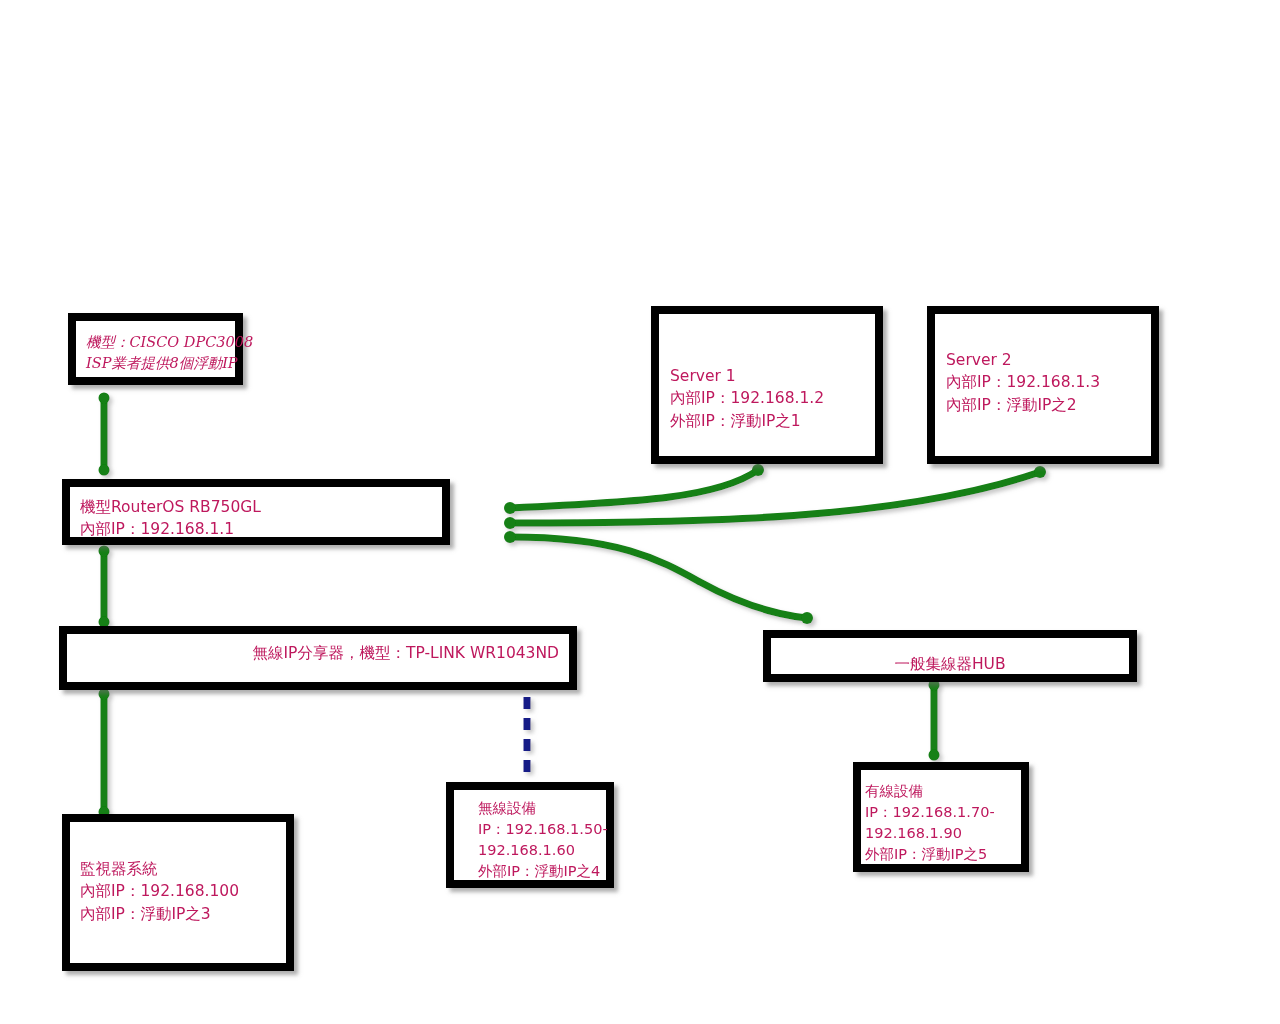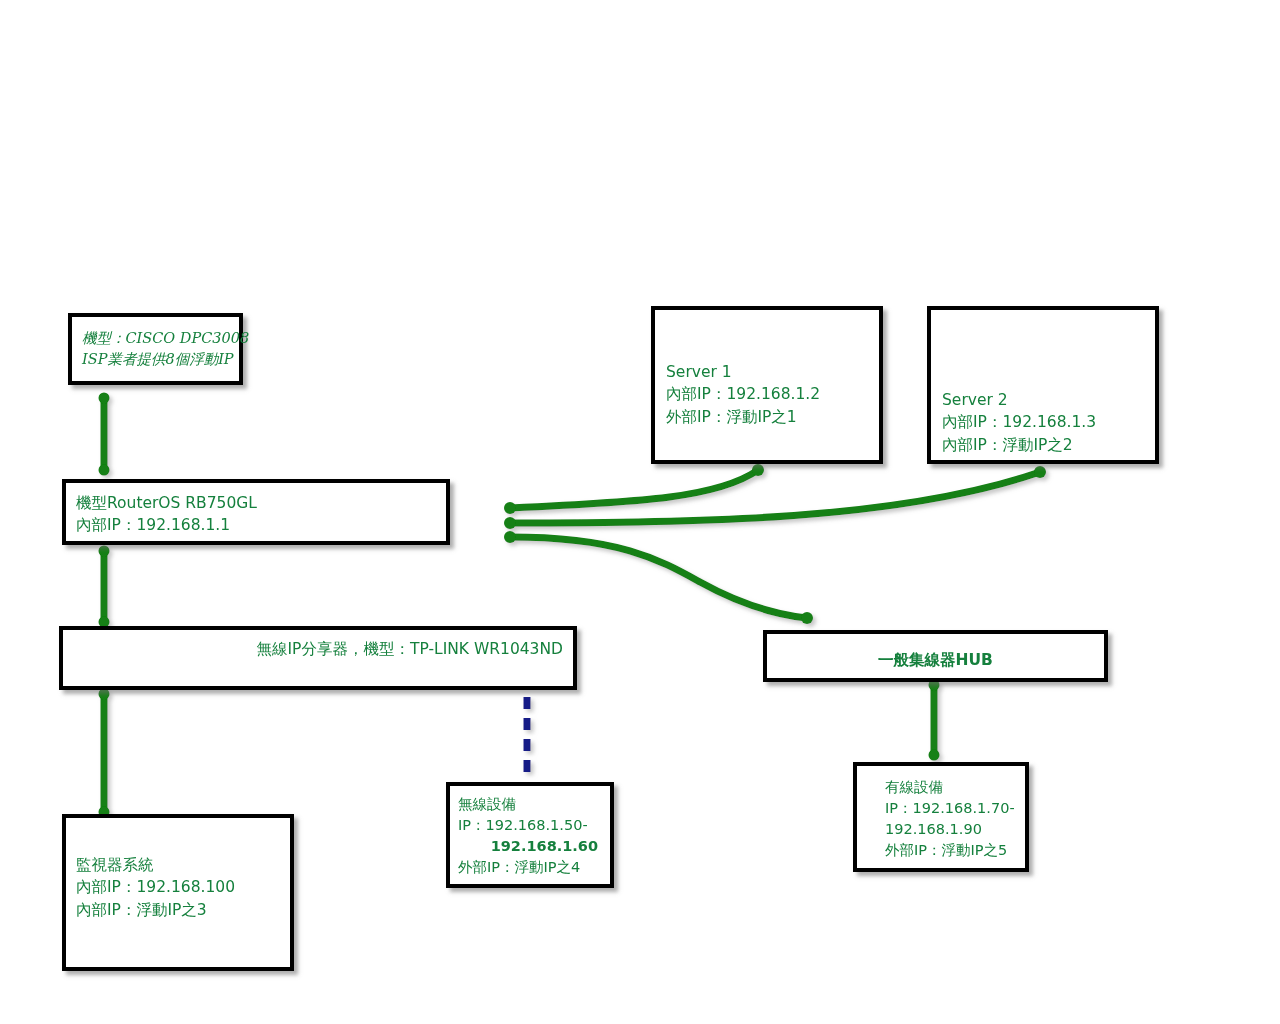--- a/index.html
+++ b/index.html
@@ -28,24 +28,24 @@
     width: 1280px;
     height: 1024px;
     z-index: 1;
     pointer-events: none;
   }
   
   .node {
     position: absolute;
     z-index: 2;
     background: #ffffff;
-    border: 4px solid #000000;
+    border: 8px solid #000000;
     box-sizing: border-box;
     box-shadow: 4px 4px 4px rgba(110,110,110,0.55);
-    color: #15803d;
+    color: #be185d;
   }
   .node .body {
     position: absolute;
     left: 0; right: 0;
     padding: 0 10px;
     box-sizing: border-box;
   }
   .line {
     white-space: pre;
     line-height: 1.45;
@@ -136,57 +136,57 @@
 
   <div class="node plain" style="left:651px; top:306px; width:232px; height:158px;">
     <div class="body left" style="top:35px; padding-left:11px;margin-top:16px;">
       <div class="line">Server 1</div>
       <div class="line">內部IP：192.168.1.2</div>
       <div class="line">外部IP：浮動IP之1</div>
     </div>
   </div>
 
   <div class="node plain" style="left:927px; top:306px; width:232px; height:158px;">
-    <div class="body left" style="top:35px; padding-left:11px;margin-top:44px;">
+    <div class="body left" style="top:35px; padding-left:11px;">
       <div class="line">Server 2</div>
       <div class="line">內部IP：192.168.1.3</div>
       <div class="line">內部IP：浮動IP之2</div>
     </div>
   </div>
 
   <div class="node plain" style="left:62px; top:479px; width:388px; height:66px;">
     <div class="body left indent-1" style="top:9px;">
       <div class="line">機型RouterOS RB750GL</div>
       <div class="line">內部IP：192.168.1.1</div>
     </div>
   </div>
 
   <div class="node plain" style="left:59px; top:626px; width:518px; height:64px;">
     <div class="body left indent-1" style="top:8px;text-align:right;">
       <div class="line">無線IP分享器，機型：TP-LINK WR1043ND</div>
     </div>
   </div>
 
-  <div class="node plain" style="left:763px; top:630px; width:345px; height:52px;font-weight:bold;">
+  <div class="node plain" style="left:763px; top:630px; width:374px; height:52px;">
     <div class="body center" style="top:15px;">
       <div class="line">一般集線器HUB</div>
     </div>
   </div>
 
   <div class="node plain small" style="left:446px; top:782px; width:168px; height:106px;">
-    <div class="body left" style="top:8px; padding-left:8px;">
+    <div class="body left" style="top:8px; padding-left:24px;">
       <div class="line">無線設備</div>
       <div class="line">IP：192.168.1.50-</div>
-      <div class="line" style="text-align:right; padding-right:2px;font-weight:bold;">192.168.1.60</div>
+      <div class="line" style="padding-right:2px;">192.168.1.60</div>
       <div class="line">外部IP：浮動IP之4</div>
     </div>
   </div>
 
   <div class="node plain small" style="left:853px; top:762px; width:176px; height:110px;">
-    <div class="body left" style="top:11px; padding-left:28px;">
+    <div class="body left" style="top:11px; padding-left:4px;">
       <div class="line">有線設備</div>
       <div class="line">IP：192.168.1.70-</div>
       <div class="line" style="text-align:left; padding-right:4px;">192.168.1.90</div>
       <div class="line">外部IP：浮動IP之5</div>
     </div>
   </div>
 
   <div class="node plain" style="left:62px; top:814px; width:232px; height:157px;">
     <div class="body left" style="top:36px; ">
       <div class="line">監視器系統</div>

